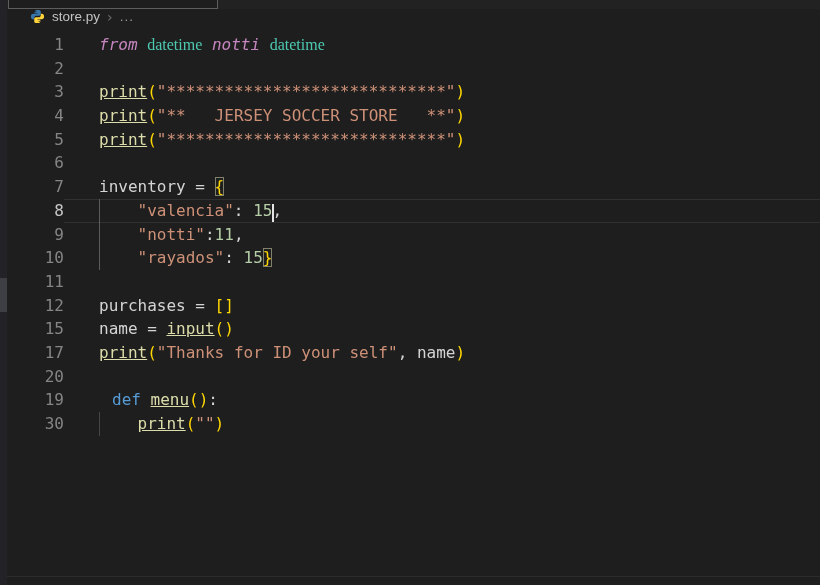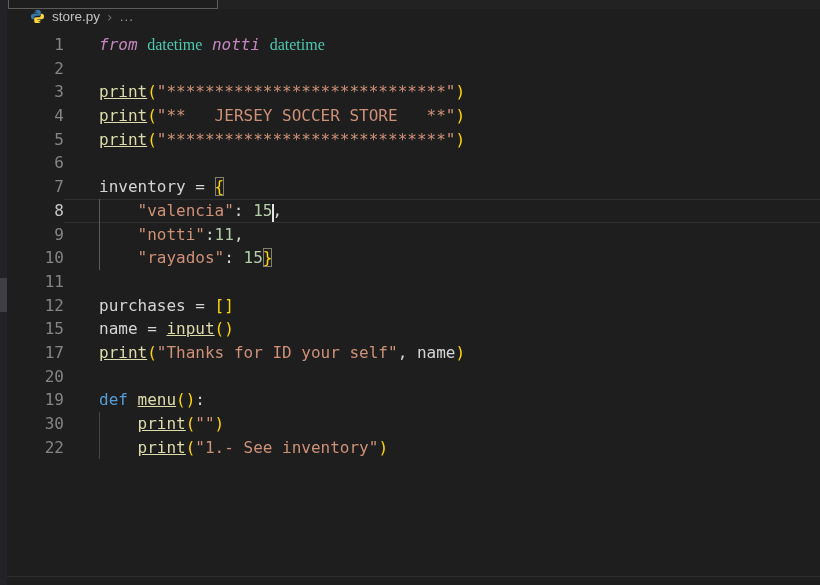--- a/index.html
+++ b/index.html
@@ -44,21 +44,21 @@
     content:""; position:absolute; left:57px; right:0; top:0; bottom:0;
     border-top:1px solid #313134; border-bottom:1px solid #313134; pointer-events:none;
   }
   .cursor {
     display:inline-block; width:2px; height:18px; background:#e4e4e4;
     vertical-align:text-bottom; margin-right:-2px; position:relative; top:2px;
   }
 
   
   .tok-k { color:#C586C0;font-style:italic; } 
-  .tok-d { color:#569CD6; } 
+  .tok-d { color:#569CD6;margin-left:13px; } 
   .tok-t { color:#4EC9B0;font-family:Liberation Serif, serif; } 
   .tok-f { color:#DCDCAA;text-decoration:underline; } 
   .tok-s { color:#CE9178; } 
   .tok-n { color:#B5CEA8; } 
   .tok-p { color:#D4D4D4; } 
   .tok-b { color:#FFD700; } 
   .tok-m { color:#FFD700; outline:1px solid #82826c; outline-offset:-1px; } 
 
   .bottom-edge { position:absolute; left:7px; right:0; top:576px; height:1px; background:#2c2c2c; }
 </style>
@@ -100,18 +100,17 @@
       <div class="line current"><div class="gutter">8</div><div class="guide active"></div><div class="code"><span class="tok-p">    </span><span class="tok-s">"valencia"</span><span class="tok-p">: </span><span class="tok-n">15</span><span class="cursor"></span><span class="tok-p">,</span></div></div>
       <div class="line"><div class="gutter">9</div><div class="guide active"></div><div class="code"><span class="tok-p">    </span><span class="tok-s">"notti"</span><span class="tok-p">:</span><span class="tok-n">11</span><span class="tok-p">,</span></div></div>
       <div class="line"><div class="gutter">10</div><div class="guide active"></div><div class="code"><span class="tok-p">    </span><span class="tok-s">"rayados"</span><span class="tok-p">: </span><span class="tok-n">15</span><span class="tok-m">}</span></div></div>
       <div class="line"><div class="gutter">11</div><div class="code"></div></div>
       <div class="line"><div class="gutter">12</div><div class="code"><span class="tok-v">purchases</span><span class="tok-p"> = </span><span class="tok-b">[]</span></div></div>
       <div class="line"><div class="gutter">15</div><div class="code"><span class="tok-v">name</span><span class="tok-p"> = </span><span class="tok-f">input</span><span class="tok-b">()</span></div></div>
       <div class="line"><div class="gutter">17</div><div class="code"><span class="tok-f">print</span><span class="tok-b">(</span><span class="tok-s">"Thanks for ID your self"</span><span class="tok-p">, </span><span class="tok-v">name</span><span class="tok-b">)</span></div></div>
       <div class="line"><div class="gutter">20</div><div class="code"></div></div>
       <div class="line"><div class="gutter">19</div><div class="code"><span class="tok-d">def</span><span class="tok-p"> </span><span class="tok-f">menu</span><span class="tok-b">()</span><span class="tok-p">:</span></div></div>
       <div class="line"><div class="gutter">30</div><div class="guide"></div><div class="code"><span class="tok-p">    </span><span class="tok-f">print</span><span class="tok-b">(</span><span class="tok-s">""</span><span class="tok-b">)</span></div></div>
-      <div class="line"><div class="gutter">22</div><div class="guide"></div><div class="code"><span class="tok-p">    </span><span class="tok-f">print</span><span class="tok-b">(</span><span class="tok-s">"1.- See inventory"</span><span class="tok-b">)</span></div></div>
     </div>
 
 </div>
 
 <div class="bottom-edge"></div>
 
 </body></html>

